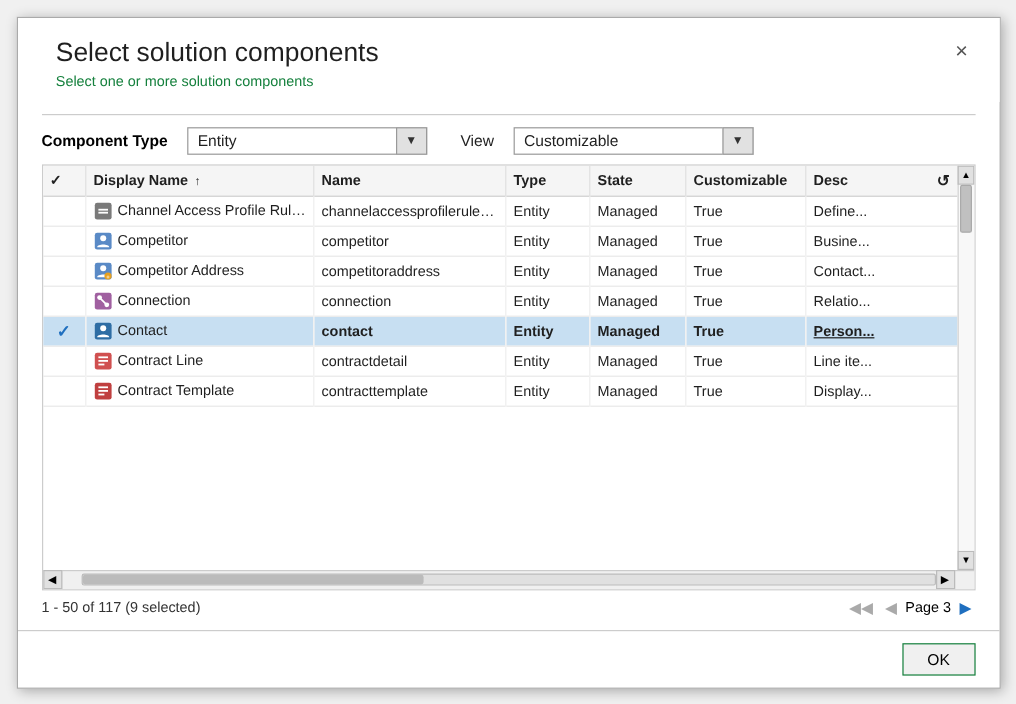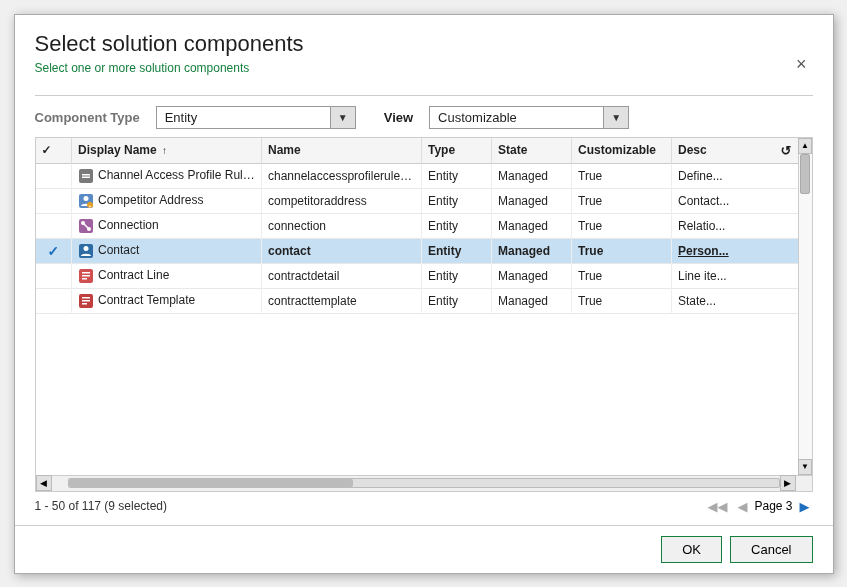--- a/index.html
+++ b/index.html
@@ -16,25 +16,25 @@
       background: #fff;
       border: 1px solid #aaa;
       box-shadow: 2px 2px 10px rgba(0,0,0,0.3);
       width: 820px;
       min-height: 560px;
       display: flex;
       flex-direction: column;
     }
     .dialog-header {
       background: #fff;
-      padding: 16px 20px 10px 20px;
+      padding: 16px 20px 10px 32px;
       border-bottom: none;
       display: flex;
       justify-content: space-between;
-      align-items: flex-end;
+      align-items: flex-start;
     }
     .dialog-title {
       font-size: 22px;
       font-weight: 300;
       color: #1f1f1f;
     }
     .dialog-subtitle {
       font-size: 12px;
       color: #15803d;
       margin-top: 4px;
@@ -58,21 +58,21 @@
       display: flex;
       align-items: center;
       padding: 10px 0 8px 0;
       gap: 16px;
       border-top: 1px solid #ccc;
       margin-top: 10px;
     }
     .filter-label {
       font-weight: 700;
       font-size: 13px;
-      color: #737373;
+      color: #000000;
     }
     .filter-select-wrap {
       display: flex;
       align-items: center;
       position: relative;
     }
     .filter-select {
       appearance: none;
       -webkit-appearance: none;
       border: 1px solid #999;
@@ -92,21 +92,21 @@
       background: #e1e1e1;
       border: 1px solid #999;
       display: flex;
       align-items: center;
       justify-content: center;
       pointer-events: none;
       font-size: 10px;
       color: #333;
     }
     .view-label {
-      font-weight: 700;
+      font-weight: 400;
       font-size: 13px;
       color: #1f1f1f;
       margin-left: 12px;
     }
     .table-scroll {
       flex: 1;
       overflow-y: auto;
       overflow-x: hidden;
     }
     table {
@@ -365,20 +365,33 @@
                   <td>Managed</td>
                   <td>True</td>
                   <td>Define...</td>
                 </tr>
                 <tr>
                   <td style="text-align: center;"></td>
                   <td><span class="icon-svg"><svg width="16" height="16" viewBox="0 0 16 16">
                         <rect x="1" y="1" width="14" height="14" rx="2" fill="#5a8ac6"></rect>
                         <circle cx="8" cy="5.5" r="2.5" fill="#fff"></circle>
                         <path d="M3 13c0-3 10-3 10 0" fill="#fff"></path>
+                      </svg></span>Competitor</td>
+                  <td>competitor</td>
+                  <td>Entity</td>
+                  <td>Managed</td>
+                  <td>True</td>
+                  <td>Busine...</td>
+                </tr>
+                <tr>
+                  <td style="text-align: center;"></td>
+                  <td><span class="icon-svg"><svg width="16" height="16" viewBox="0 0 16 16">
+                        <rect x="1" y="1" width="14" height="14" rx="2" fill="#5a8ac6"></rect>
+                        <circle cx="8" cy="5.5" r="2.5" fill="#fff"></circle>
+                        <path d="M3 13c0-3 10-3 10 0" fill="#fff"></path>
                         <circle cx="12" cy="12" r="3" fill="#e6a020"></circle>
                         <text x="10.5" y="14.5" font-size="5" fill="#fff">+</text>
                       </svg></span>Competitor Address</td>
                   <td>competitoraddress</td>
                   <td>Entity</td>
                   <td>Managed</td>
                   <td>True</td>
                   <td>Contact...</td>
                 </tr>
                 <tr>
@@ -427,21 +440,21 @@
                   <td><span class="icon-svg"><svg width="16" height="16" viewBox="0 0 16 16">
                         <rect x="1" y="1" width="14" height="14" rx="2" fill="#c04040"></rect>
                         <rect x="4" y="4" width="8" height="1.5" fill="#fff"></rect>
                         <rect x="4" y="7" width="8" height="1.5" fill="#fff"></rect>
                         <rect x="4" y="10" width="5" height="1.5" fill="#fff"></rect>
                       </svg></span>Contract Template</td>
                   <td>contracttemplate</td>
                   <td>Entity</td>
                   <td>Managed</td>
                   <td>True</td>
-                  <td>State...</td>
+                  <td>Display...</td>
                 </tr>
               </tbody>
           </table>
         </div>
 
         <div class="vert-scroll-track">
           <div class="vert-scroll-up">▲</div>
           <div class="vert-scroll-area">
             <div class="vert-scroll-thumb"></div>
           </div>
@@ -464,15 +477,14 @@
         <button class="page-btn" disabled="">◀◀</button>
         <button class="page-btn" disabled="">◀</button>
         <span>Page 3</span>
         <button class="page-btn">▶</button>
       </div>
     </div>
   </div>
 
   <div class="dialog-footer">
     <button class="btn btn-ok">OK</button>
-    <button class="btn">Cancel</button>
   </div>
 </div>
 
 </body></html>

